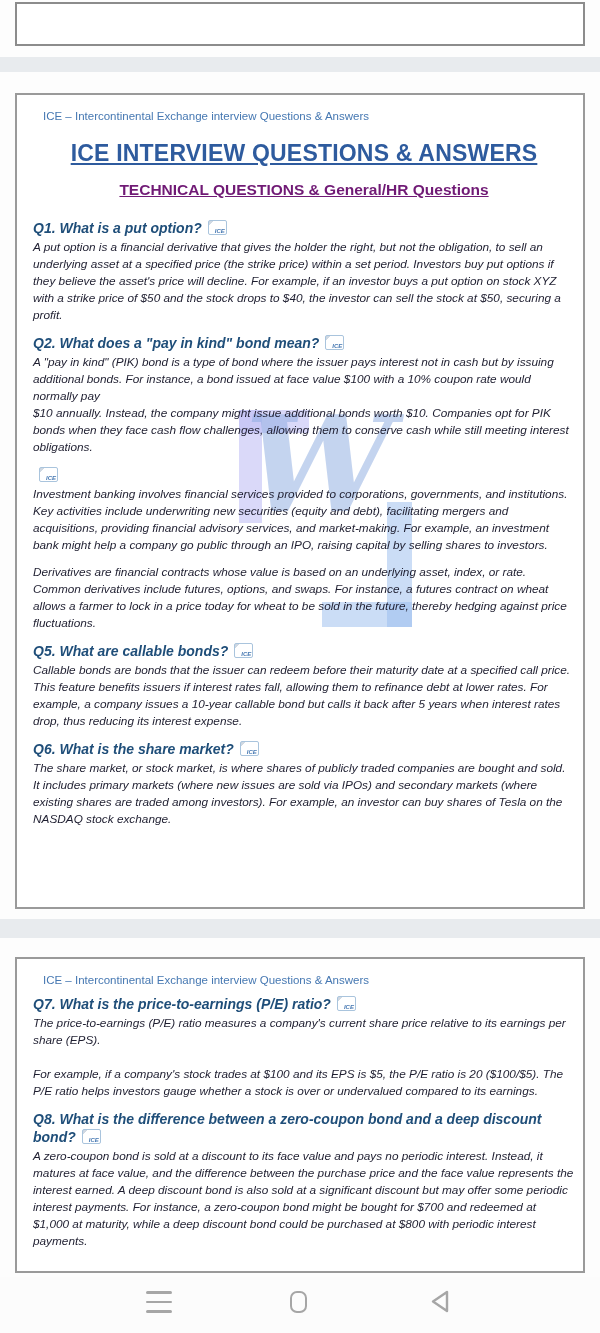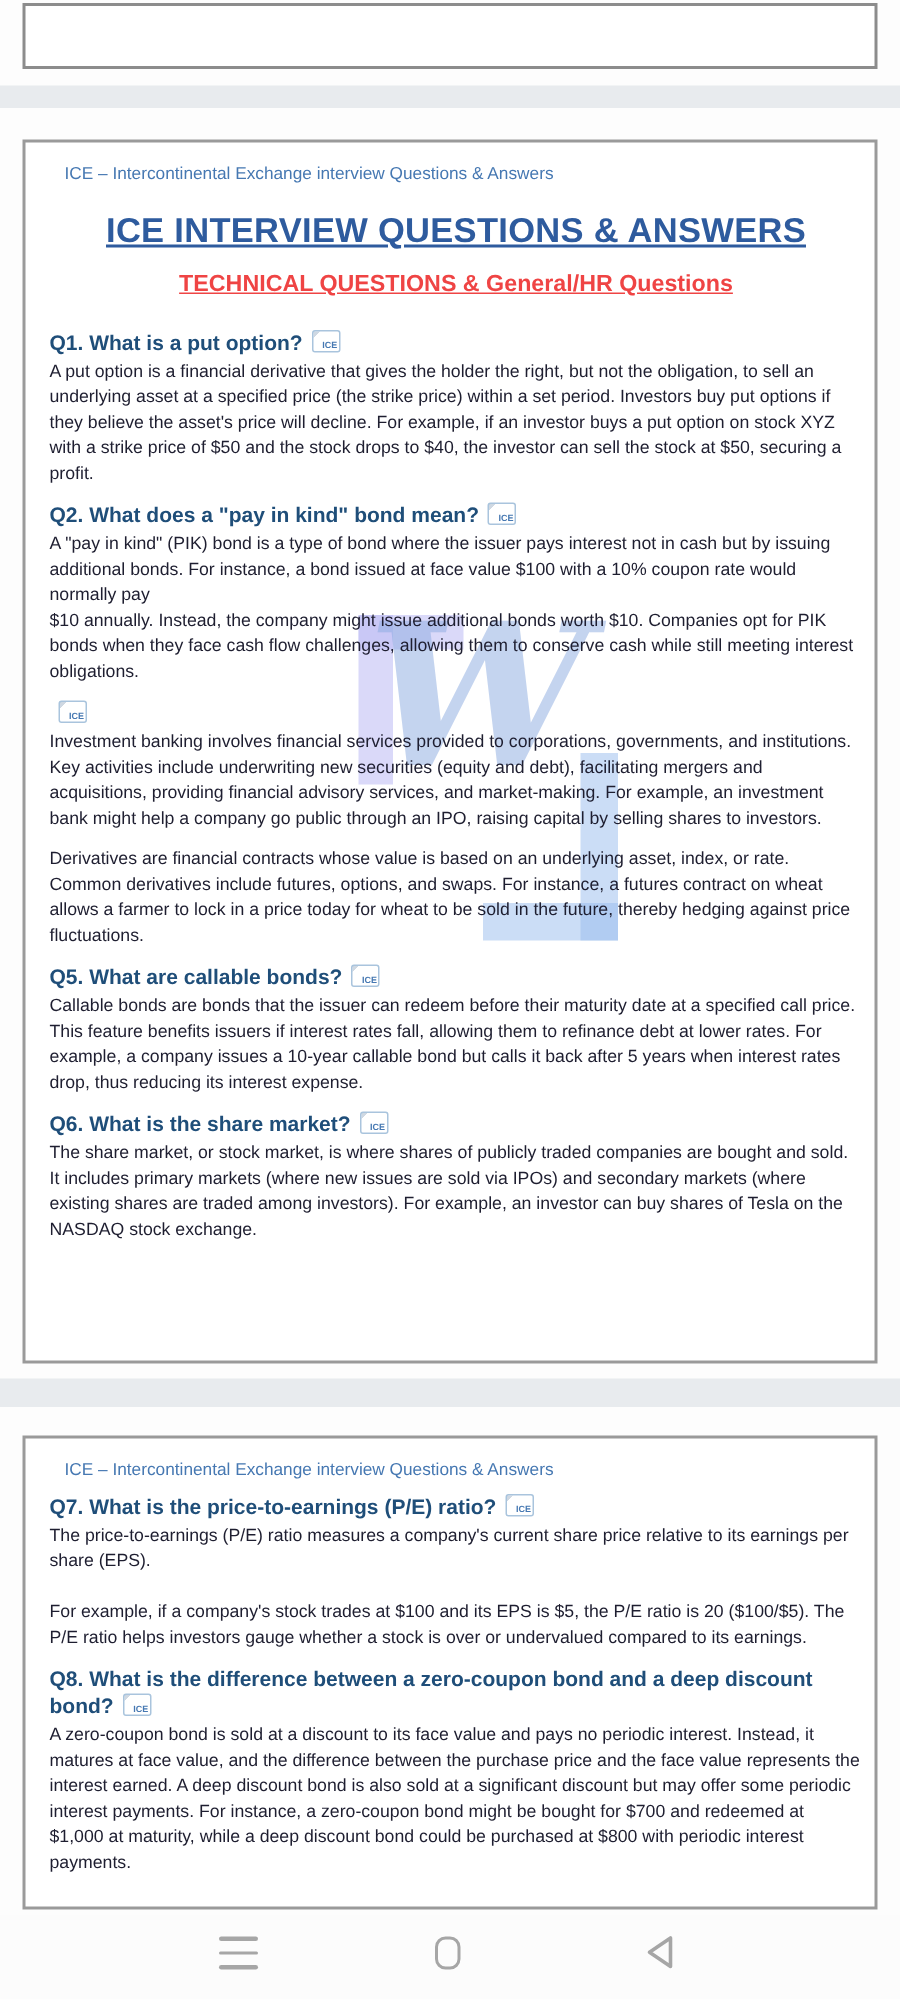--- a/index.html
+++ b/index.html
@@ -27,24 +27,24 @@
   .card-inner{position:relative;z-index:1;padding:12px 8px 0 16px;}
   .page-note{
     color:#4678b2;font-size:11.5px;line-height:14px;margin:2px 0 0 10px;
   }
   .doc-title{
     text-align:center;color:#2e5b9e;font-size:23px;font-weight:700;
     line-height:28px;margin:16px 20px 14px;text-decoration:underline;
     letter-spacing:.2px;
   }
   .doc-subtitle{
-    text-align:center;color:#ef4444;font-size:15.5px;font-weight:700;
+    text-align:center;color:#701a75;font-size:15.5px;font-weight:700;
     line-height:18px;margin:12px 0 0;text-decoration:underline;
   }
-  .qa{margin:10px 0 0;}
+  .qa{margin:10px 0 0;font-style:italic;}
   .qa.first{margin-top:20px;}
   .card-2 .qa.first{margin-top:8px;}
   .q{
     color:#1f4e79;font-size:14px;font-weight:700;line-height:18px;margin:0 0 2px;
   }
   .a{
     color:#1e1e30;font-size:11.8px;line-height:17px;margin:0;
     white-space:pre-line;
   }
   

